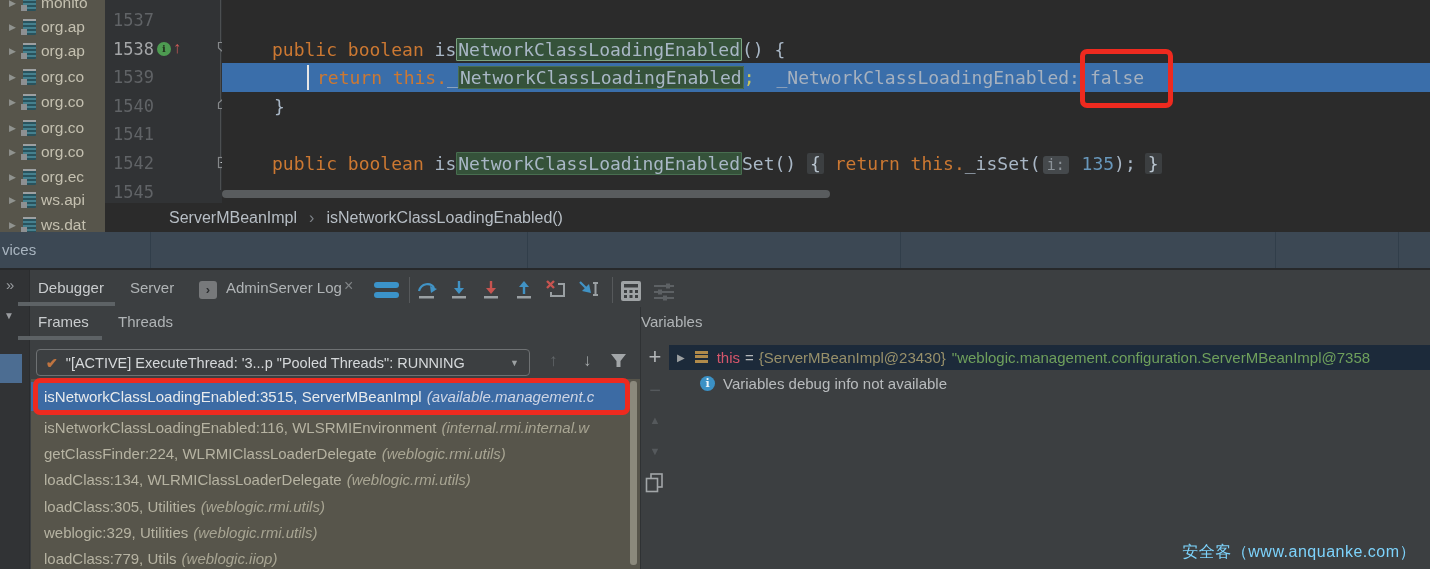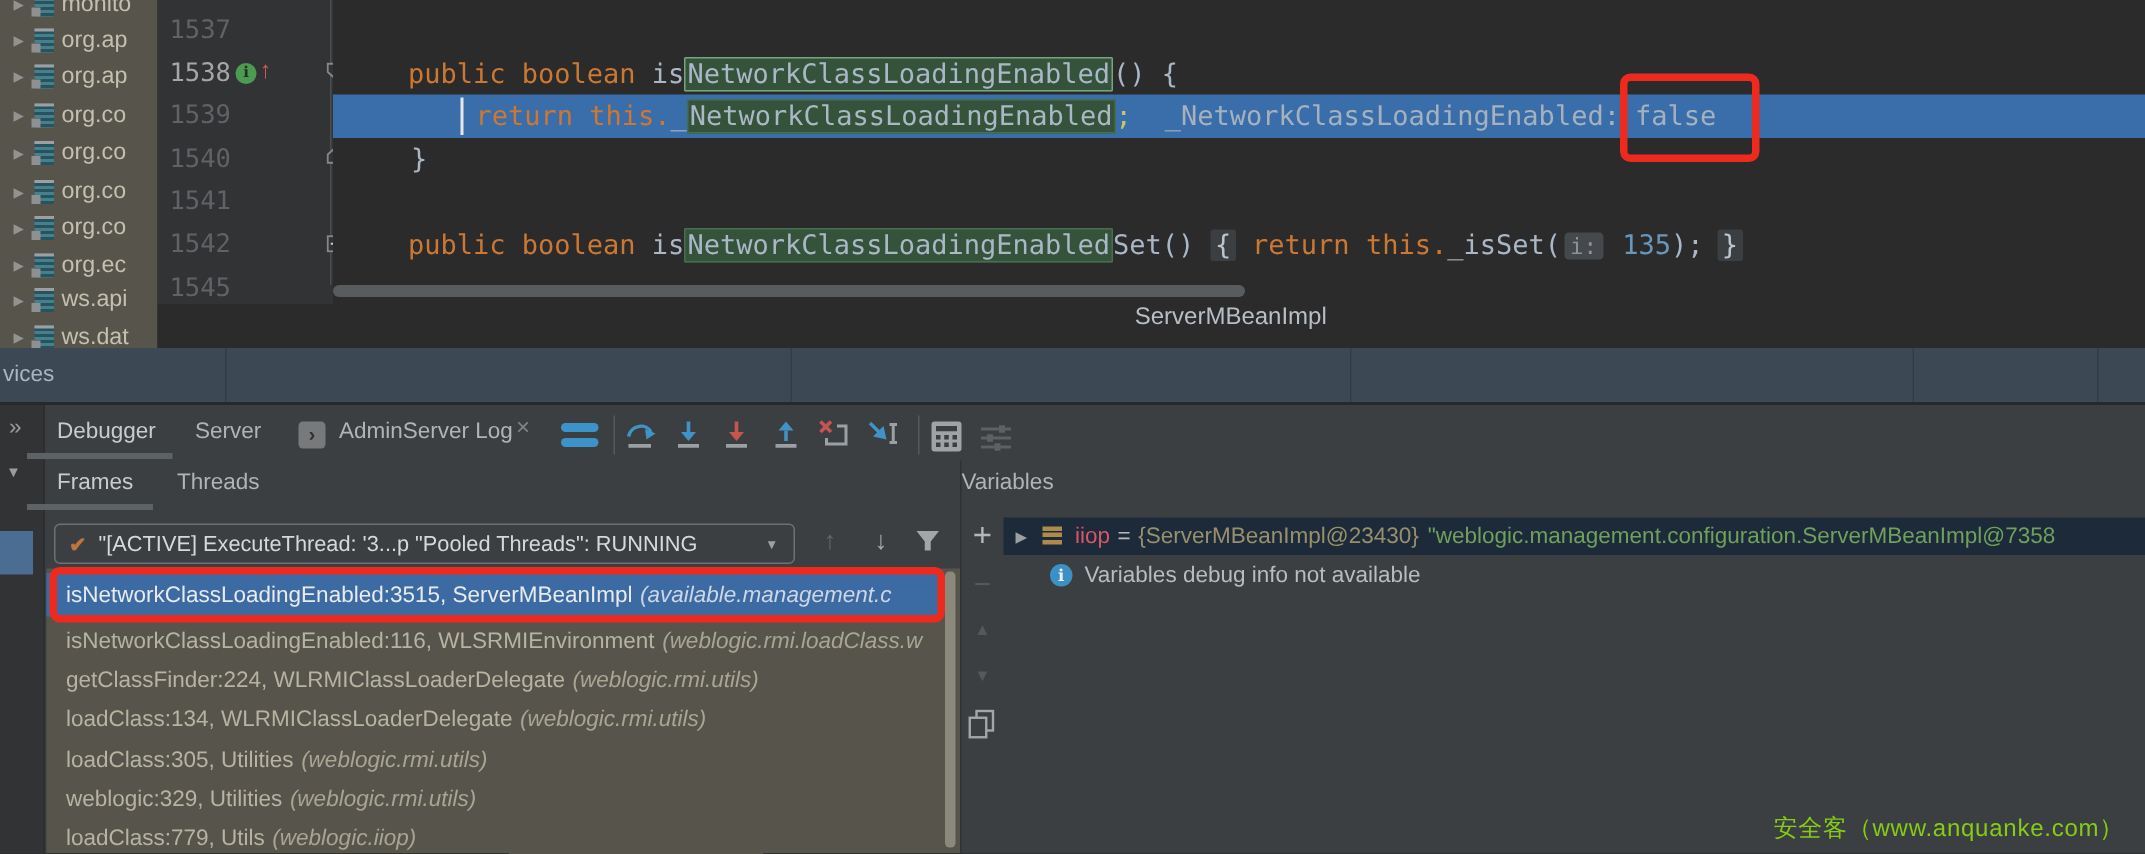--- a/index.html
+++ b/index.html
@@ -38,21 +38,21 @@
   .hl.decl { border-color:#7aa381; }
   .fold-brace { background:#3c3f41; border-radius:2px; padding:0 3px; color:#b9c5d0; }
   .pill { background:#45494c; color:#8b9298; border-radius:3px; padding:0 4px; font-size:15px; margin:0 2px; }
   .hint { color:#a6b1bf; }
   .hint-gap { margin-left:22px; }
   .hscroll { position:absolute; left:0; top:190px; width:608px; height:8px; background:#595c5e; border-radius:4px; }
 
   .red-box { position:absolute; border:5px solid #ee2a1f; border-radius:7px; pointer-events:none; z-index:30; }
 
   .breadcrumbs { position:absolute; left:105px; top:203px; width:1325px; height:29px; background:#2b2b2b;
-                 display:flex; align-items:center; gap:12px; padding-left:106px; font-size:16px; color:#b7bec5;flex-direction:column; }
+                 display:flex; align-items:center; gap:12px; padding-left:64px; font-size:16px; color:#b7bec5; }
   .bc-sep { color:#7e8389; }
 
   
   .services { position:absolute; left:0; top:232px; width:1430px; height:36px; background:#3c4854; }
   .svc-label { position:absolute; left:2px; top:9px; color:#a9b5c0; font-size:15px; }
   .svc-div { position:absolute; top:0; width:1px; height:36px; background:#313e4a; }
 
   
   .debug { position:absolute; left:0; top:268px; width:1430px; height:301px; background:#3c3f41; border-top:2px solid #27292b; }
   .left-strip { position:absolute; left:0; top:0; width:30px; height:299px; background:#313335; border-right:1px solid #2b2d2f; }
@@ -96,21 +96,21 @@
   .this-icon { width:13px; margin-right:9px; }
   .this-icon div { height:3px; background:#b08a4a; margin-bottom:1.5px; }
   .var-name { color:#d5566b; }
   .var-eq { color:#b6b9bb; margin:0 5px; }
   .var-ref { color:#98906a; margin-right:6px; }
   .var-val { color:#6fa05c; }
   .vars-row2 { position:absolute; left:669px; top:101px; width:761px; height:24px; display:flex; align-items:center; font-size:15px; color:#b9bcbe; }
   .info-icon { width:15px; height:15px; border-radius:50%; background:#3b91c5; color:#eaf4fa; font-size:11px; font-weight:bold;
                text-align:center; line-height:15px; font-family:"DejaVu Serif",serif; margin:0 8px 0 31px; }
 
-  .watermark { position:absolute; right:14px; bottom:6px; color:#84cc16; font-size:16px; letter-spacing:0.5px; }
+  .watermark { position:absolute; right:14px; bottom:6px; color:#7dd3fc; font-size:16px; letter-spacing:0.5px; }
 </style>
 </head>
 <body>
 
 <div class="stage">
 
   <div class="tree">
     <div class="tree-row" style="top:-9px">
         <span class="tree-tri">▶</span>
         <span class="jar"></span>
@@ -307,21 +307,21 @@
       <span class="drop-arrow">▼</span>
     </div>
     <div class="nav-glyph" style="left:549px; color:#63676a">↑</div>
     <div class="nav-glyph" style="left:583px; color:#a5a9ab">↓</div>
     <svg class="abs" style="left:610px; top:83px" width="17" height="16">
         <polygon points="1,1 16,1 10.5,8 10.5,14 6.5,14 6.5,8" fill="#a2a6a8"></polygon>
       </svg>
 
     <div class="frames-bg"></div>
     <div class="frame-row sel" style="top:112px"><span class="fr-m">isNetworkClassLoadingEnabled:3515, ServerMBeanImpl</span><span class="fr-p">(available.management.c</span></div>
-    <div class="frame-row" style="top:145px"><span class="fr-m">isNetworkClassLoadingEnabled:116, WLSRMIEnvironment</span><span class="fr-p">(weblogic.rmi.loadClass.w</span></div>
+    <div class="frame-row" style="top:145px"><span class="fr-m">isNetworkClassLoadingEnabled:116, WLSRMIEnvironment</span><span class="fr-p">(internal.rmi.internal.w</span></div>
     <div class="frame-row" style="top:171px"><span class="fr-m">getClassFinder:224, WLRMIClassLoaderDelegate</span><span class="fr-p">(weblogic.rmi.utils)</span></div>
     <div class="frame-row" style="top:197px"><span class="fr-m">loadClass:134, WLRMIClassLoaderDelegate</span><span class="fr-p">(weblogic.rmi.utils)</span></div>
     <div class="frame-row" style="top:224px"><span class="fr-m">loadClass:305, Utilities</span><span class="fr-p">(weblogic.rmi.utils)</span></div>
     <div class="frame-row" style="top:250px"><span class="fr-m">weblogic:329, Utilities</span><span class="fr-p">(weblogic.rmi.utils)</span></div>
     <div class="frame-row" style="top:276px"><span class="fr-m">loadClass:779, Utils</span><span class="fr-p">(weblogic.iiop)</span></div>
     <div class="frames-scroll"></div>
     <div class="red-box" style="left:33px; top:108px; width:597px; height:37px;"></div>
 
     <div class="vtool">
       <div class="vt" style="top:2px; font-size:22px;">+</div>
@@ -337,21 +337,21 @@
 
     </div>
 
     <div class="vars-row1">
       <span class="var-expand">▶</span>
       <span class="this-icon">
           <div></div>
           <div></div>
           <div></div>
         </span>
-      <span class="var-name">iiop</span>
+      <span class="var-name">this</span>
       <span class="var-eq">=</span>
       <span class="var-ref">{ServerMBeanImpl@23430}</span>
       <span class="var-val">"weblogic.management.configuration.ServerMBeanImpl@7358</span>
     </div>
     <div class="vars-row2">
       <span class="info-icon">i</span>
       <span>Variables debug info not available</span>
     </div>
 
     <div class="watermark">安全客（www.anquanke.com）</div>

